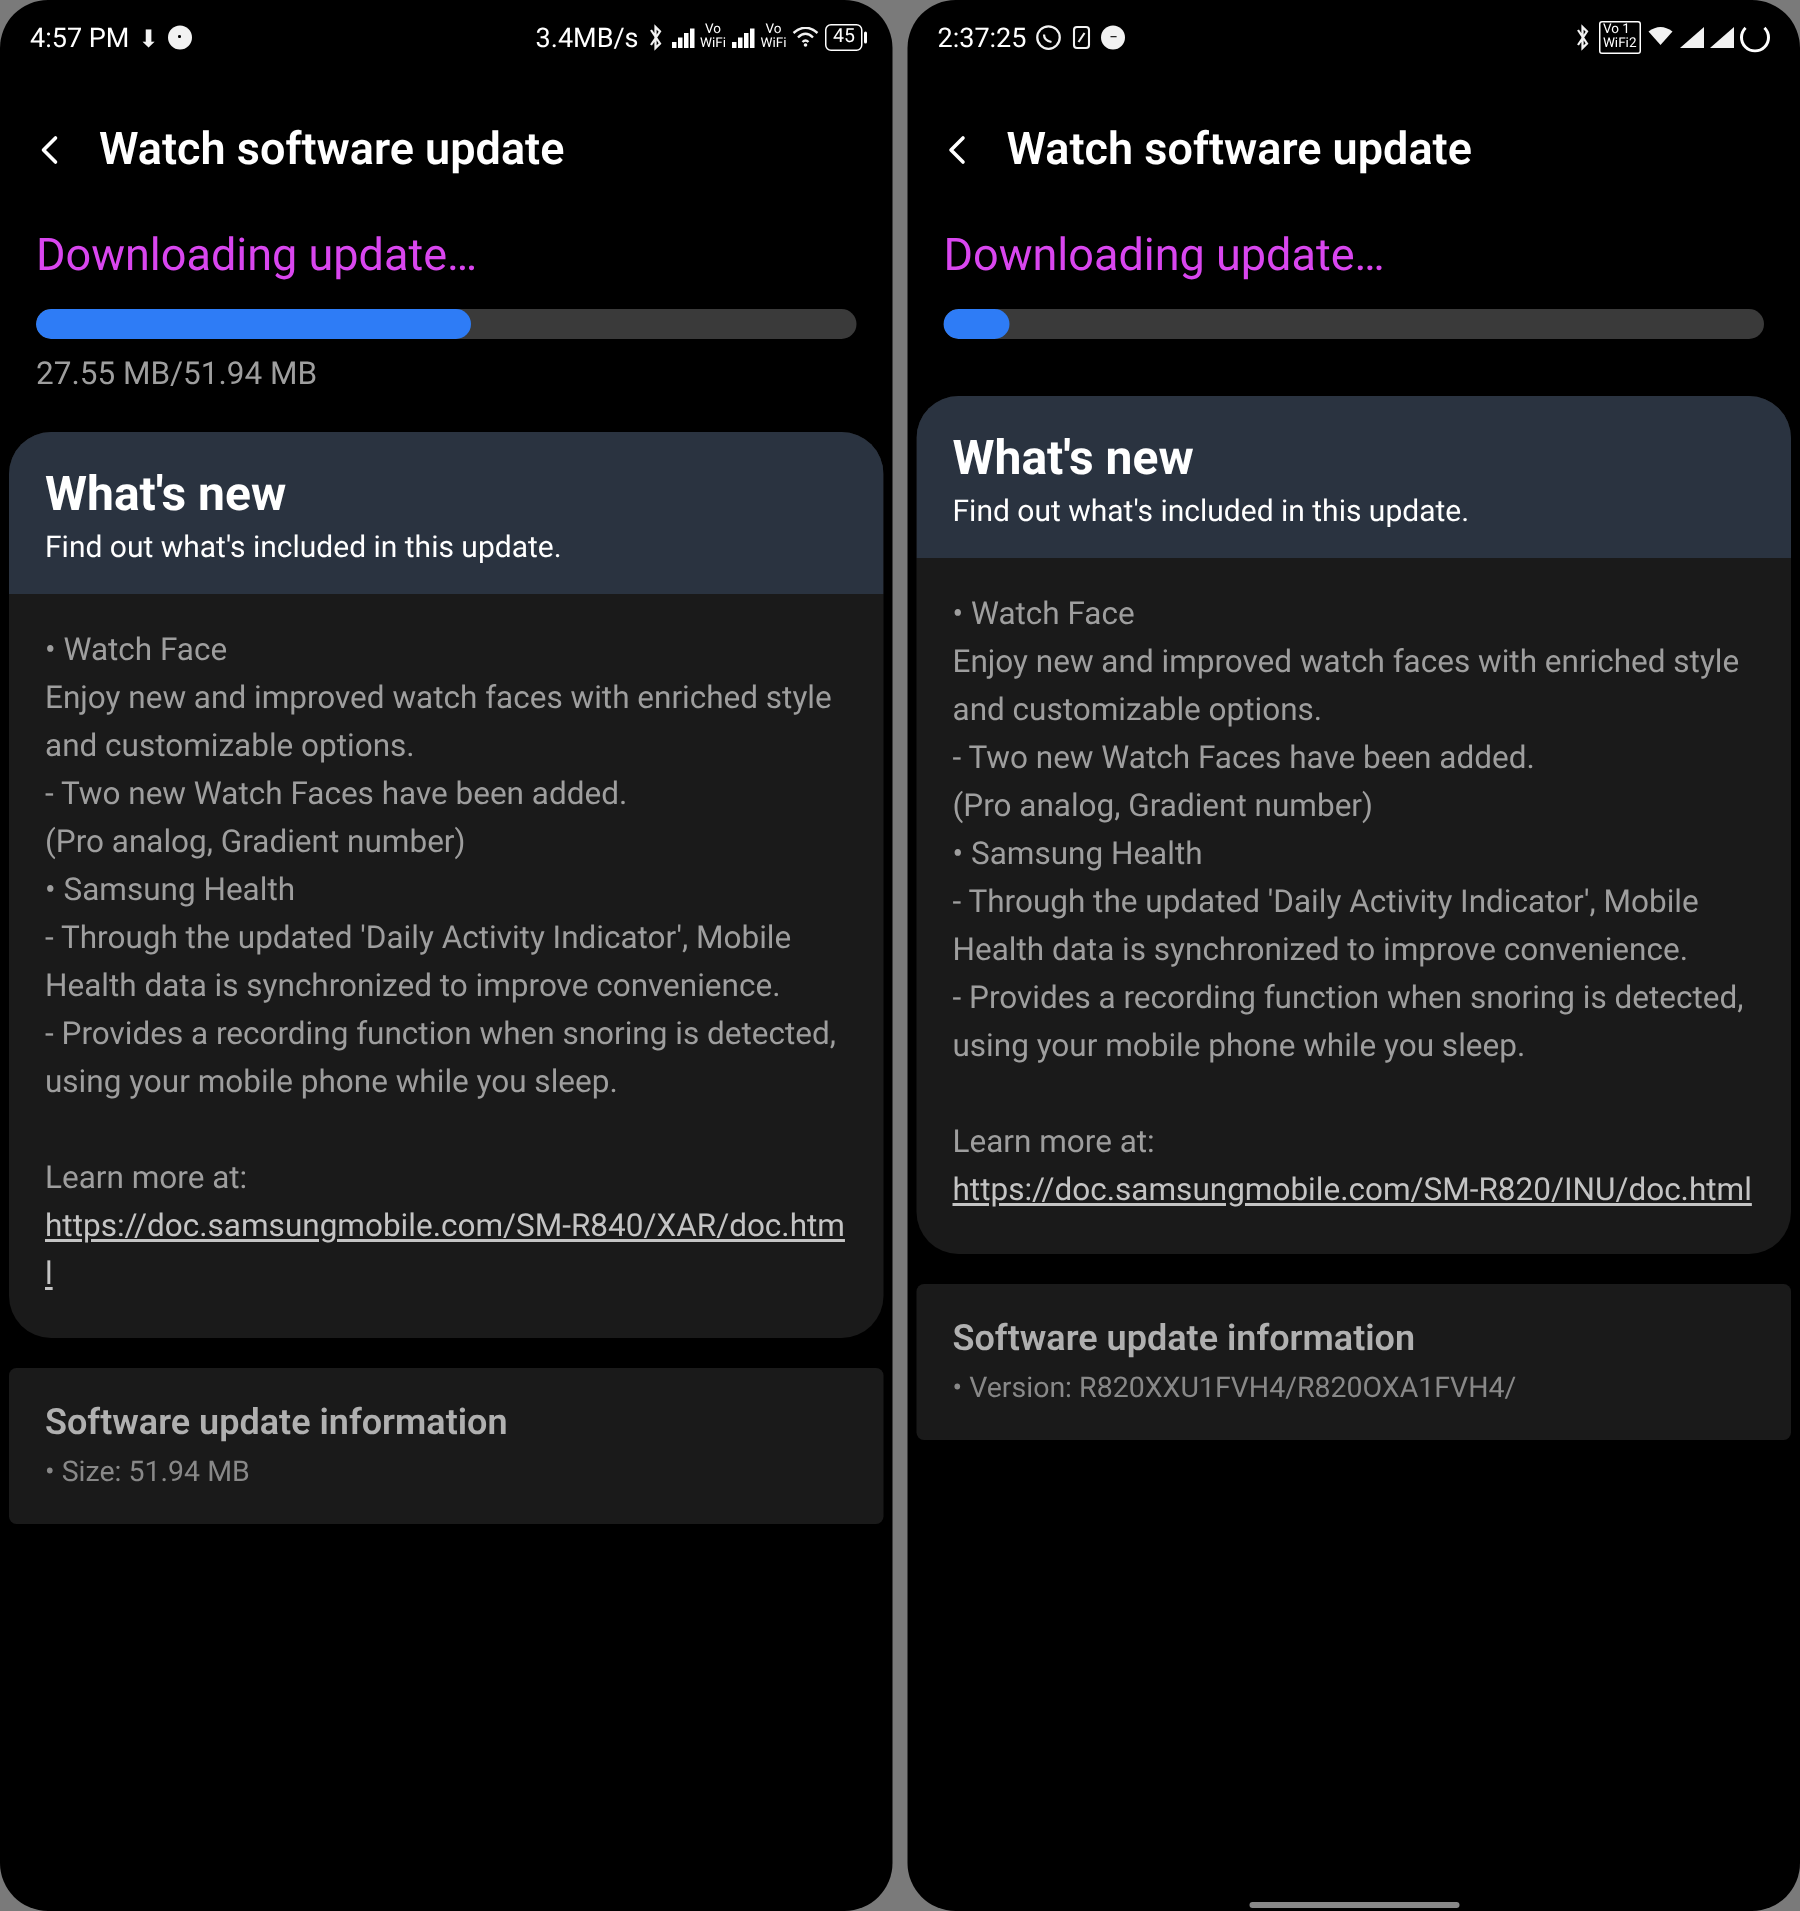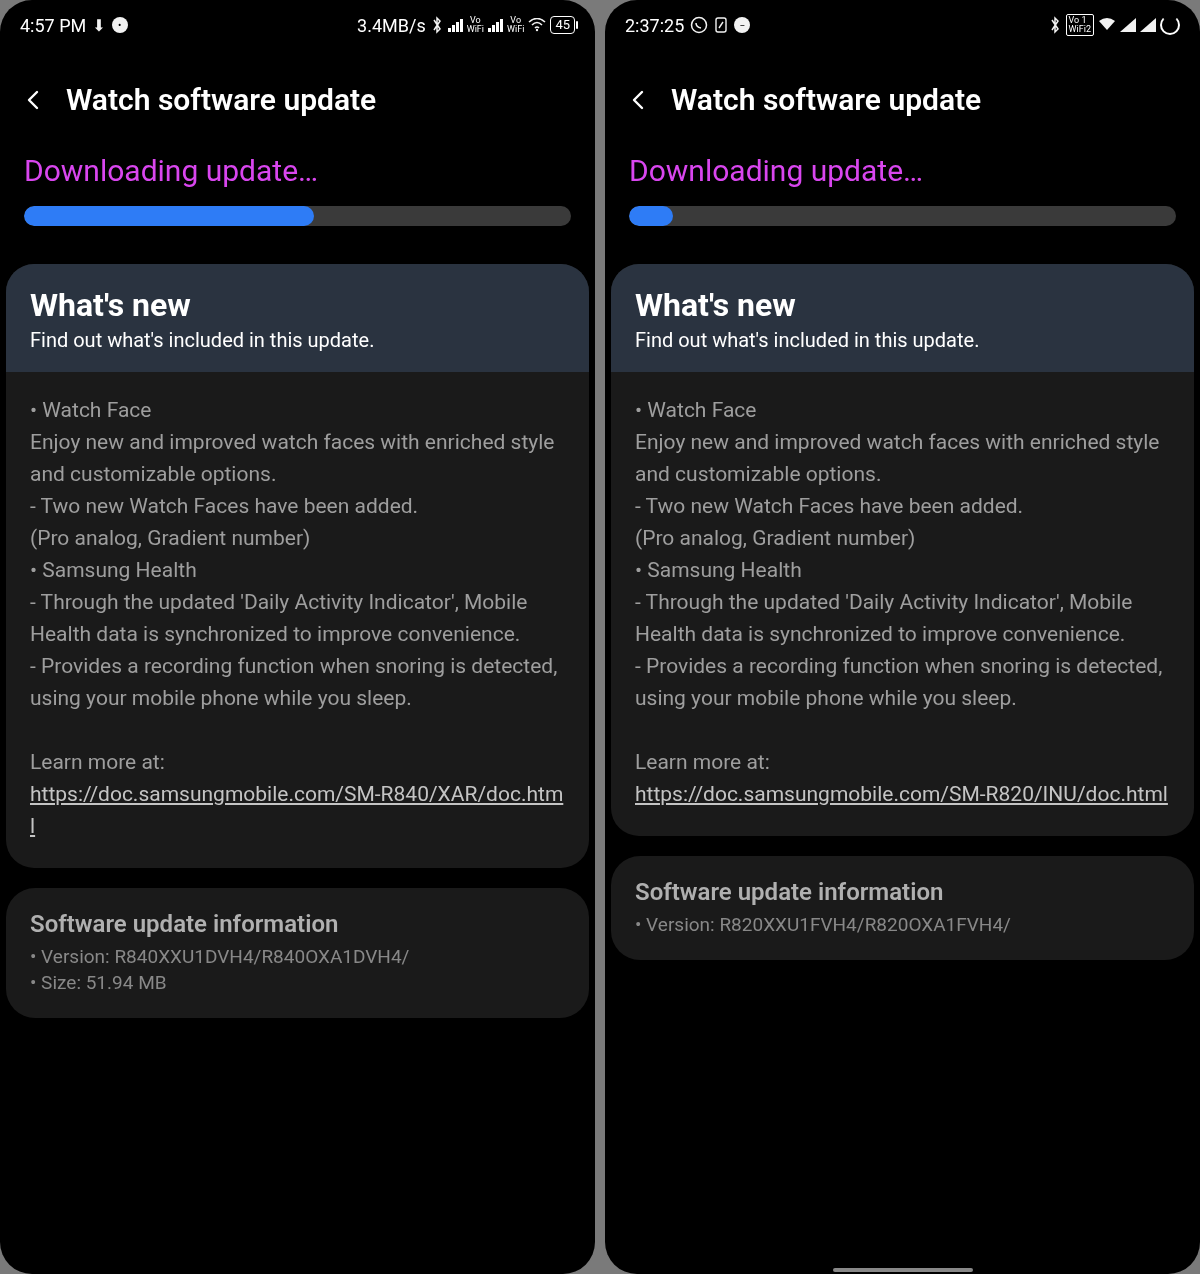--- a/index.html
+++ b/index.html
@@ -119,21 +119,21 @@
     color: #9e9e9e;
   }
   .learn-link {
     text-decoration: underline;
     color: #c4c4c4;
     word-break: break-all;
   }
   .info-card {
     margin: 20px 6px 0 6px;
     background: #1a1a1a;
-    border-radius: 29px;
+    border-radius: 5px;
     padding: 22px 24px;
   }
   .info-title {
     font-size: 24px;
     font-weight: 600;
     color: #b0b0b0;
     margin-bottom: 6px;
   }
   .info-line {
     font-size: 19px;
@@ -206,20 +206,21 @@
         </svg>
     </div>
     <div class="page-title">Watch software update</div>
   </div>
 
   <div class="download-section">
     <div class="download-title">Downloading update…</div>
     <div class="progress-track">
       <div class="progress-fill" style="width:53%"></div>
     </div>
+    <div class="progress-text">27.55 MB/51.94 MB</div>
   </div>
 
   <div class="whatsnew-card">
     <div class="whatsnew-header">
       <div class="whatsnew-title">What's new</div>
       <div class="whatsnew-sub">Find out what's included in this update.</div>
     </div>
     <div class="whatsnew-body">
       <div>• Watch Face</div>
       <div>Enjoy new and improved watch faces with enriched style and customizable options.</div>
@@ -229,21 +230,20 @@
       <div> - Through the updated 'Daily Activity Indicator', Mobile Health data is synchronized to improve convenience.</div>
       <div> - Provides a recording function when snoring is detected, using your mobile phone while you sleep.</div>
       <br>
       <div>Learn more at:</div>
       <a class="learn-link">https://doc.samsungmobile.com/SM-R840/XAR/doc.html</a>
     </div>
   </div>
 
   <div class="info-card">
     <div class="info-title">Software update information</div>
-    <div class="info-line">• Version: R840XXU1DVH4/R840OXA1DVH4/</div>
     <div class="info-line">• Size: 51.94 MB</div>
   </div>
 </div>
 
 <div class="phone">
   <div class="statusbar">
     <div class="left">
       <span>2:37:25</span>
       <span class="status-icon">
         <svg width="18" height="18" viewBox="0 0 18 18">

